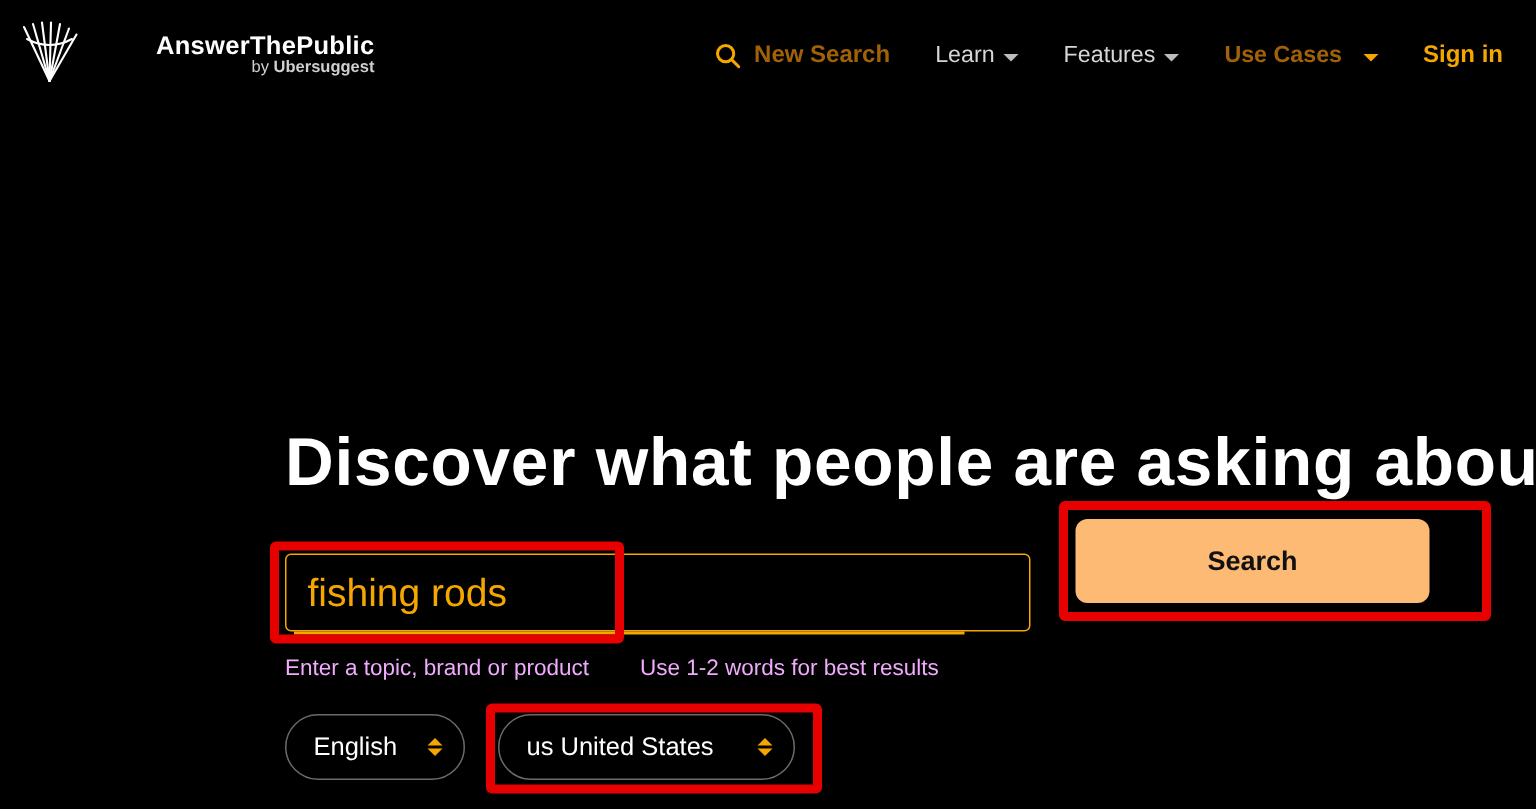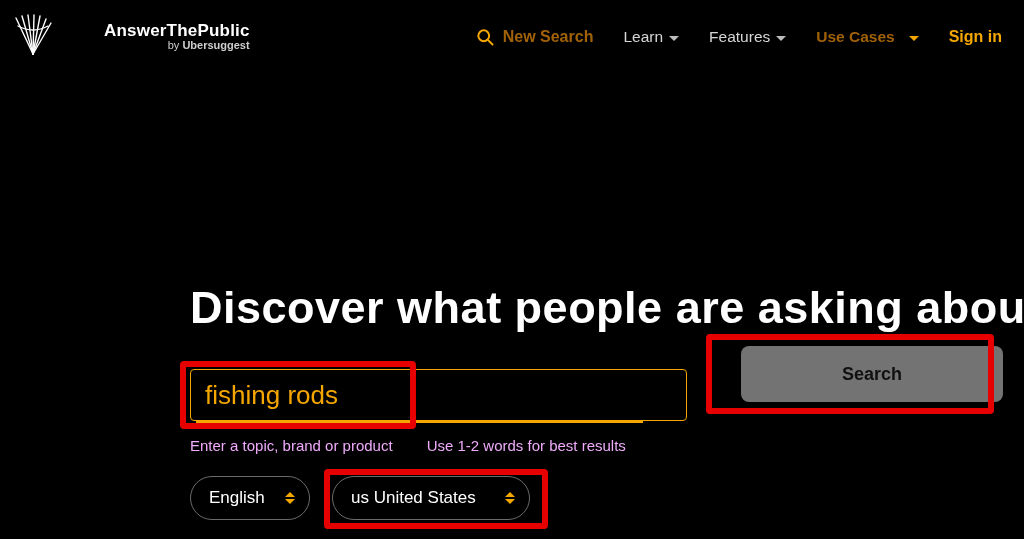--- a/index.html
+++ b/index.html
@@ -56,25 +56,24 @@
 .input-wrap input {
   width: 100%; height: 52px;
   border: 1px solid #f5a700;
   background: transparent; color: #f5a700;
   font-size: 26px; padding: 0 14px;
   border-radius: 4px; outline: none;
 }
 .input-underline { position:absolute; left:6px; right:44px; bottom:-2px; height:2px; background:#f5a700; }
 .search-btn-wrap { position: relative; }
 .search-btn {
-  width: 262px; height: 56px; border-radius: 8px;
-  background: #737373; color: #111; border: none;
+  width: 236px; height: 56px; border-radius: 8px;
+  background: #fdba74; color: #111; border: none;
   font-size: 18px; font-weight: 700; cursor: pointer;
   box-shadow: 0 4px 8px rgba(0,0,0,0.6);
-  margin-left: 24px;
 }
 
 
 .hl { position: absolute; border: 6px solid #e60000; border-radius: 4px; pointer-events: none; }
 .hl-input { left: -10px; top: -8px; width: 236px; height: 68px; }
 .hl-btn   { left: -11px; top: -12px; width: 288px; height: 80px; }
 .hl-country { left: -9px; top: -8px; width: 224px; height: 60px; }
 
 
 .hints { display: flex; gap: 34px; margin-top: 16px; font-size: 15px; color:#f0abfc; }

